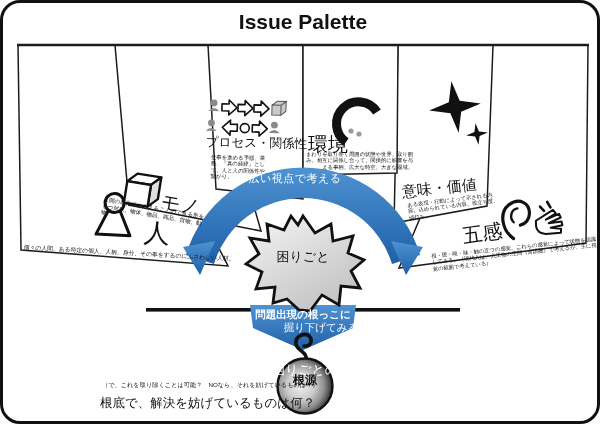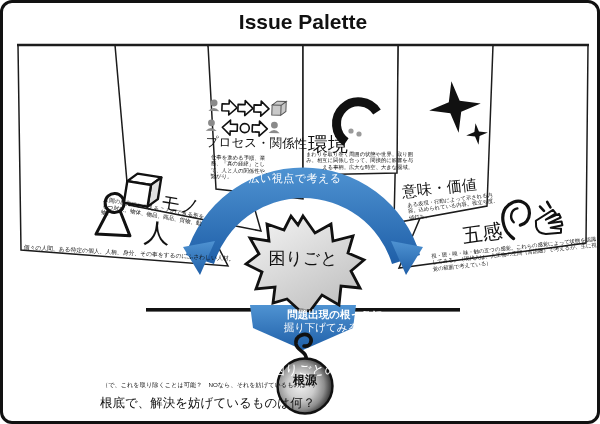--- a/index.html
+++ b/index.html
@@ -1,18 +1,18 @@
 <!DOCTYPE html>
 <html><head>
 <meta charset="utf-8">
 <style>
   html,body{margin:0;padding:0;background:#fff;}
   .page{
     position:relative;width:600px;height:424px;box-sizing:border-box;
-    border:3px solid #111;border-radius:12px;background:#fff;overflow:hidden;
+    border:3px solid #111;border-radius:20px;background:#fff;overflow:hidden;
     font-family:"Liberation Sans","DejaVu Sans",sans-serif;color:#111;
   }
   .t{position:absolute;line-height:1.18;white-space:pre-line;}
   .ctr{text-align:center;}
   .nw{white-space:nowrap;}
   svg{position:absolute;left:0;top:0;}
 </style>
 </head>
 <body>
 
@@ -139,23 +139,23 @@
   <div class="t" style="left:302px;top:148px;width:108px;font-size:5.3px;text-align:right;">まわりを取り巻く周囲の状態や世界。取り囲み。相互に関係し合って、間接的に影響を与える事柄。広大な時空、大きな圏域。</div>
 
   <div class="t nw" style="left:398px;top:180px;font-size:15px;transform:rotate(-6deg);transform-origin:0 0;">意味・価値</div>
   <div class="t" style="left:404px;top:199px;width:94px;font-size:5.3px;transform:rotate(-7deg);transform-origin:0 0;">ある表現・行動によって示される内容。込められている内容。役立ち度、値打ち。</div>
 
   <div class="t nw" style="left:458px;top:222px;font-size:20px;transform:rotate(-8deg);transform-origin:0 0;">五感</div>
   <div class="t" style="left:428px;top:250px;width:168px;font-size:5.3px;transform:rotate(-6deg);transform-origin:0 0;">視・聴・嗅・味・触の五つの感覚。これらの感覚によって状態を認識してみる。（現代人は、人工物の空間（言語圏）で考えるが、主に視覚の範囲で考えている）</div>
 
   <div class="t ctr nw" style="left:222px;top:169px;width:140px;font-size:11px;color:#fff;letter-spacing:0.5px;">広い視点で考える</div>
 
-  <div class="t ctr nw" style="left:250px;top:246px;width:100px;font-size:17px;">困りごと</div>
+  <div class="t ctr nw" style="left:250px;top:246px;width:100px;font-size:13px;">困りごと</div>
 
-  <div class="t ctr nw" style="left:245px;top:305px;width:110px;font-size:10.5px;font-weight:bold;color:#fff;margin-left:32px;">問題出現の根っこに</div>
+  <div class="t ctr nw" style="left:245px;top:305px;width:110px;font-size:10.5px;font-weight:bold;color:#fff;">問題出現の根っこに</div>
   <div class="t ctr nw" style="left:263px;top:318px;width:110px;font-size:10.5px;font-weight:normal;color:#fff;">掘り下げてみる</div>
 
   <div class="t ctr nw" style="left:262px;top:359px;width:80px;font-size:13px;color:#fff;">困りごとの</div>
   <div class="t ctr nw" style="left:262px;top:370px;width:80px;font-size:12px;font-weight:bold;">根源</div>
 
   <div class="t nw" style="left:97px;top:361px;font-size:12.5px;margin-top:32px;">根底で、解決を妨げているものは何？</div>
   <div class="t nw" style="left:99px;top:378px;font-size:6.2px;">（で、これを取り除くことは可能？　NOなら、それを妨げているものは？）</div>
 
 </div>
 

